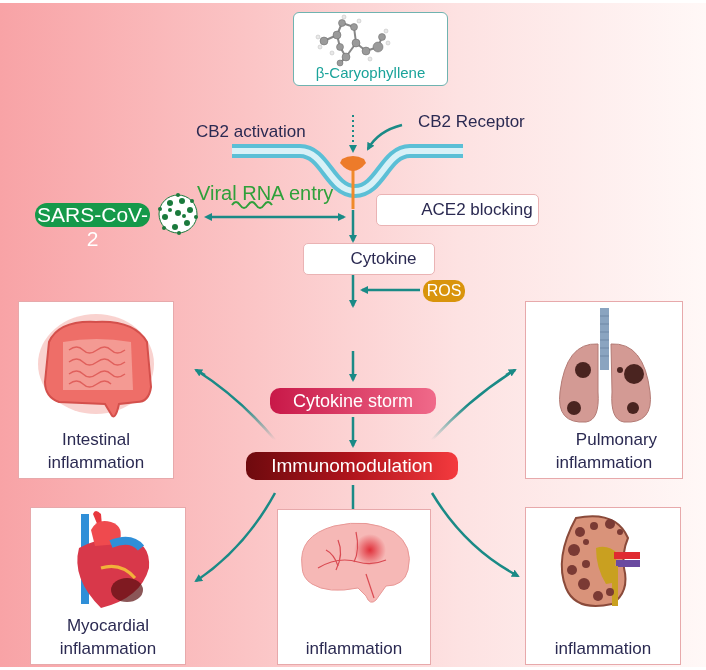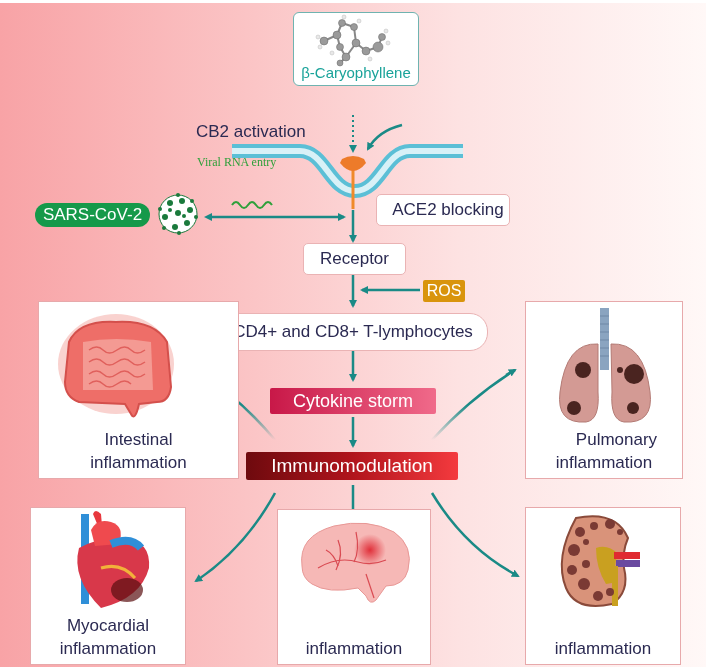--- a/index.html
+++ b/index.html
@@ -7,32 +7,32 @@
     width: 706px; height: 670px; position: relative; overflow: hidden;
     font-family: "Liberation Sans", "DejaVu Sans", sans-serif;
     background: #ffffff;
   }
   #stage {
     position: absolute; left: 0; top: 3px; width: 706px; height: 664px;
     background: linear-gradient(to right, #f8a3a6 0%, #fbc4c5 35%, #fde2e2 65%, #fff8f7 100%);
   }
   .abs { position: absolute; }
   .box {
-    position: absolute; background: #ffffff; border: 1px solid #eab3b4;
+    position: absolute; background: #ffffff; border: 1px solid #eab3b4; padding-left: 29px;
   }
   .panel {
     position: absolute; background: #ffffff; border: 1px solid #e7a9ab;
   }
   .panel .cap {
     position: absolute; left: 0; right: 0; text-align: center;
     color: #2b2a52; font-size: 17px; line-height: 22px;
   }
   .txt-dark { color: #2b2a52; }
   .pill {
-    position: absolute; border-radius: 2px; text-align: center; color: #fff;
+    position: absolute; border-radius: 10px; text-align: center; color: #fff;
   }
   svg { position: absolute; left: 0; top: 0; overflow: visible; }
 </style>
 </head>
 <body>
 
 <div id="stage">
 
   <svg width="706" height="664">
     <defs>
@@ -117,22 +117,23 @@
           <circle cx="92" cy="18" r="2"></circle>
           <circle cx="94" cy="30" r="2"></circle>
         <circle cx="76" cy="46" r="2"></circle>
           <circle cx="38" cy="40" r="2"></circle>
       </g>
     </svg>
     <div class="abs" style="left:0; right:0; top:51px; text-align:center; font-size:15px; color:#1aa39a;">β-Caryophyllene</div>
   </div>
 
   <div class="abs txt-dark" style="left:196px; top:119px; font-size:17px;">CB2 activation</div>
-
-  <div class="pill" style="left:35px; top:200px; width:115px; height:24px; line-height:24px; font-size:17px; background:#15994a; border-radius:12px;">SARS-CoV-2</div>
+  <div class="abs txt-dark" style="left:418px; top:109px; font-size:17px;">CB2 Receptor</div>
+
+  <div class="pill" style="left:35px; top:200px; width:115px; height:24px; line-height:24px; font-size:21px; background:#15994a; border-radius:12px;">SARS-CoV-2</div>
 
   <svg width="706" height="664" style="pointer-events:none;">
     <circle cx="178" cy="211" r="19" fill="#ffffff" stroke="#1a7a3c" stroke-width="1"></circle>
     <g fill="#1a7a3c">
       <circle cx="170" cy="200" r="3"></circle>
         <circle cx="182" cy="198" r="3"></circle>
         <circle cx="190" cy="207" r="3"></circle>
       <circle cx="187" cy="220" r="3"></circle>
         <circle cx="175" cy="224" r="3"></circle>
         <circle cx="165" cy="214" r="3"></circle>
@@ -140,41 +141,38 @@
         <circle cx="170" cy="207" r="2"></circle>
         <circle cx="184" cy="213" r="2"></circle>
       <circle cx="160" cy="206" r="2"></circle>
         <circle cx="196" cy="214" r="2"></circle>
         <circle cx="178" cy="192" r="2"></circle>
       <circle cx="179" cy="230" r="2"></circle>
         <circle cx="164" cy="225" r="2"></circle>
         <circle cx="192" cy="198" r="2"></circle>
     </g>
   </svg>
-  <div class="abs" style="left:197px; top:152px; font-size:12px; color:#2fa03a;font-family:Liberation Serif, serif;">Viral RNA entry</div>
+  <div class="abs" style="left:197px; top:179px; font-size:20px; color:#2fa03a;">Viral RNA entry</div>
 
   <div class="box" style="left:376px; top:191px; width:132px; height:30px; border-radius:5px;">
     <div class="txt-dark" style="text-align:center; line-height:30px; font-size:17px;margin-left:10px;">ACE2 blocking</div>
   </div>
 
   <div class="box" style="left:303px; top:240px; width:101px; height:30px; border-radius:5px;">
-    <div class="txt-dark" style="text-align:center; line-height:30px; font-size:17px;">Receptor</div>
+    <div class="txt-dark" style="text-align:center; line-height:30px; font-size:17px;">Cytokine</div>
   </div>
 
   <div class="pill" style="left:423px; top:277px; width:42px; height:22px; line-height:22px; font-size:16px; background:#d9940c;">ROS</div>
 
-  <div class="box" style="left:218px; top:310px; width:268px; height:36px; border-radius:18px;">
-    <div class="txt-dark" style="text-align:center; line-height:36px; font-size:17px;">CD4+ and CD8+ T-lymphocytes</div>
-  </div>
 
   <div class="pill" style="left:246px; top:449px; width:212px; height:28px; line-height:28px; font-size:19px; background:linear-gradient(to right,#6e0a0e,#b0141c 50%,#f43a3e);">Immunomodulation</div>
 
   <div class="pill" style="left:270px; top:385px; width:166px; height:26px; line-height:26px; font-size:18px; background:linear-gradient(to right,#c81848,#f06a8a);">Cytokine storm</div>
 
-  <div class="panel" style="left:38px; top:298px; width:154px; height:176px;padding-left:45px;">
+  <div class="panel" style="left:18px; top:298px; width:154px; height:176px;">
     <svg width="154" height="120">
       <ellipse cx="77" cy="62" rx="58" ry="50" fill="#f4a5a0" opacity="0.5"></ellipse>
       <path d="M30,40 Q40,18 77,20 Q115,18 128,40 L132,85 Q130,100 118,100 L100,102 Q96,120 92,112 L86,102 L40,100 Q26,95 26,80 Z" fill="#ee6e68" stroke="#d4504c" stroke-width="2"></path>
       <path d="M44,40 Q77,34 112,40 L114,88 L44,88 Z" fill="#f49a93"></path>
       <g fill="none" stroke="#e0605c" stroke-width="1.5">
         <path d="M50,48 q8,-6 14,0 t14,0 t14,0 t14,0"></path>
           <path d="M50,60 q8,-6 14,0 t14,0 t14,0 t14,0"></path>
         <path d="M50,72 q8,-6 14,0 t14,0 t14,0 t14,0"></path>
           <path d="M50,82 q8,-6 14,0 t14,0 t14,0"></path>
       </g>

